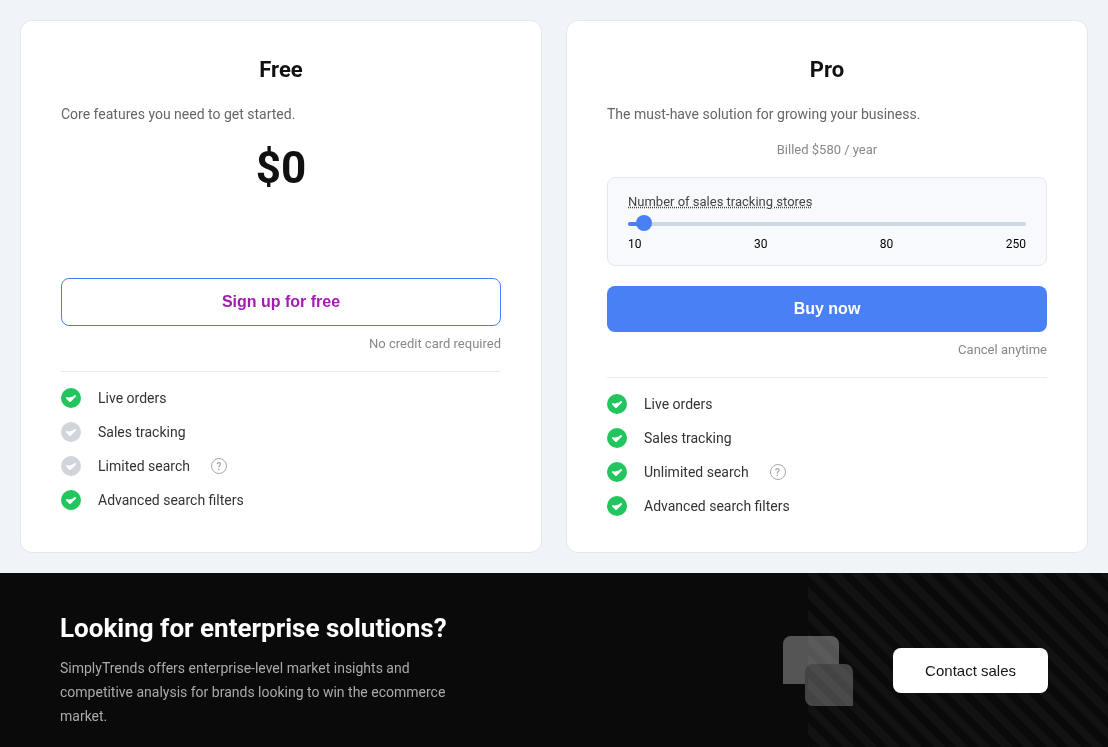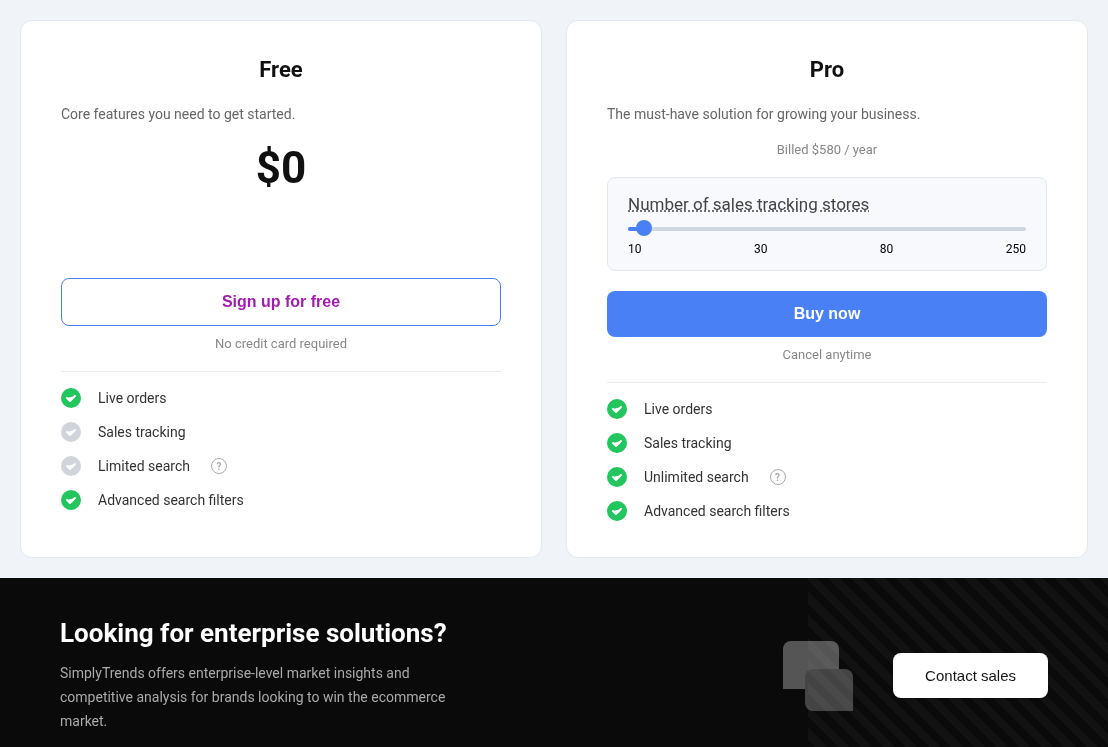--- a/index.html
+++ b/index.html
@@ -68,21 +68,21 @@
 
     .slider-container {
       background: #f7f9fc;
       border: 1px solid #e2e8f0;
       border-radius: 8px;
       padding: 16px 20px 14px;
       margin-bottom: 20px;
     }
 
     .slider-label {
-      font-size: 17px;
+      font-size: 13px;
       color: #444;
       margin-bottom: 12px;
     }
 
     .slider-label span {
       text-decoration: underline;
       text-decoration-style: dotted;
     }
 
     .slider-track-wrapper {
@@ -148,21 +148,21 @@
     }
 
     .cta-pro {
       background: #4a80f5;
       color: #fff;
     }
 
     .cta-note {
       font-size: 13px;
       color: #888;
-      text-align: center;
+      text-align: right;
       margin-bottom: 20px;
     }
 
     .divider {
       border: none;
       border-top: 1px solid #e8ecf2;
       margin: 16px 0;
     }
 
     .feature-list {

